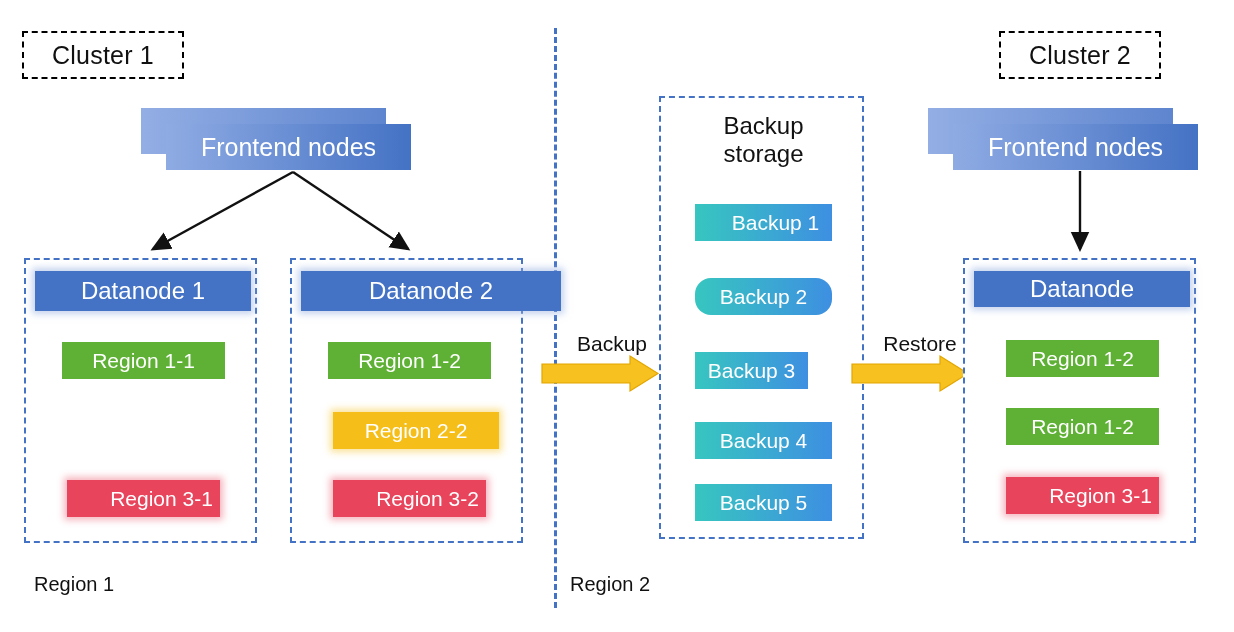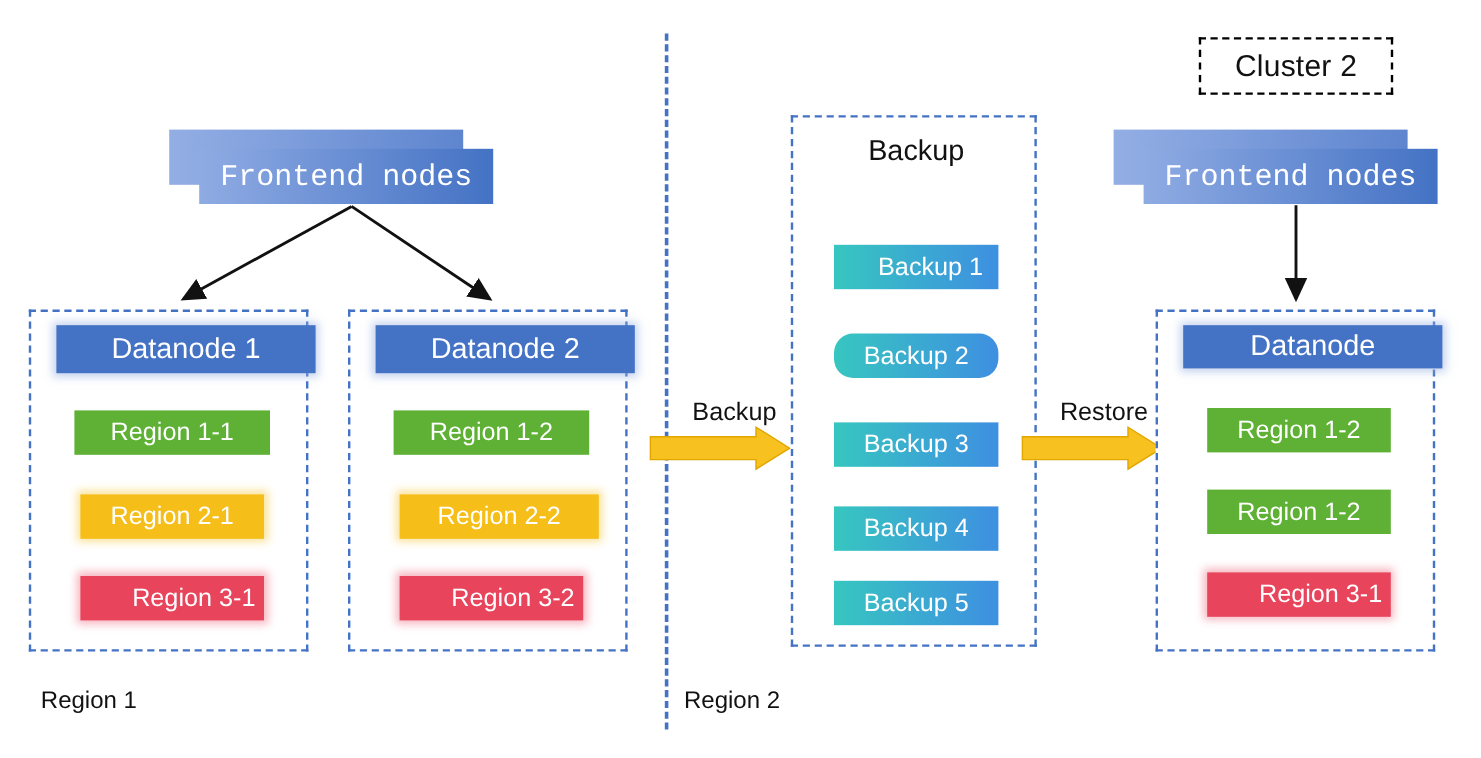--- a/index.html
+++ b/index.html
@@ -41,37 +41,35 @@
   .fe-back {
     background: linear-gradient(to right, #93AEE4 0%, #5E85CF 100%);
   }
   .fe-front {
     background: linear-gradient(to right, #8FABE3 0%, #4472C4 100%);
     display: flex;
     align-items: center;
     justify-content: center;
     color: #ffffff;
     font-size: 25px;
-    font-family: Liberation Mono, monospace;
   }
 
   
   .dn-box {
     border: 2px dashed #4472C4;
     background: #ffffff;
   }
   .dn-header {
     background: #4472C4;
     color: #ffffff;
     font-size: 24px;
     display: flex;
     align-items: center;
     justify-content: center;
     box-shadow: 0 0 7px 3px rgba(150,175,225,0.55);
-    margin-left: 12px;
   }
   .region {
     display: flex;
     align-items: center;
     justify-content: center;
     color: #ffffff;
     font-size: 21px;
   }
   .region.green  { background: #5EB134; }
   .region.amber  { background: #F5BE18; box-shadow: 0 0 7px 3px rgba(245,190,24,0.45); }
@@ -114,20 +112,23 @@
 
   svg { display: block; overflow: visible; }
 </style>
 </head>
 <body>
 
 <div id="canvas">
 
   <div class="abs divider" style="left:554px; top:28px; height:580px;"></div>
 
+  <div class="abs cluster-chip" style="left:22px; top:31px; width:162px; height:48px;">
+    <span>Cluster 1</span>
+  </div>
 
   <div class="abs fe-wrap" style="left:141px; top:108px; width:270px; height:62px;">
     <div class="abs fe-back" style="left:0px; top:0px; width:245px; height:46px;"></div>
     <div class="abs fe-front" style="left:25px; top:16px; width:245px; height:46px;">
       <span>Frontend nodes</span>
     </div>
   </div>
 
   <svg class="abs" style="left:0px; top:0px; width:1234px; height:632px; pointer-events:none;">
     <defs>
@@ -140,30 +141,27 @@
     <line x1="1080" y1="171" x2="1080" y2="249" stroke="#111111" stroke-width="2.4" marker-end="url(#ah)"></line>
   </svg>
 
   <div class="abs dn-box" style="left:24px; top:258px; width:233px; height:285px;">
     <div class="abs dn-header" style="left:9px; top:11px; width:216px; height:40px;">
       <span>Datanode 1</span>
     </div>
     <div class="abs region green" style="left:36px; top:82px; width:163px; height:37px;">
       <span>Region 1-1</span>
     </div>
-    <div class="abs region amber" style="left:41px; top:152px; width:153px; height:37px;">
-      <span>Region 2-1</span>
-    </div>
     <div class="abs region red" style="left:41px; top:220px; width:153px; height:37px;">
       <span>Region 3-1</span>
     </div>
   </div>
 
   <div class="abs dn-box" style="left:290px; top:258px; width:233px; height:285px;">
-    <div class="abs dn-header" style="left:9px; top:11px; width:216px; height:40px;align-items:center;">
+    <div class="abs dn-header" style="left:9px; top:11px; width:260px; height:40px;align-items:center;">
       <span>Datanode 2</span>
     </div>
     <div class="abs region green" style="left:36px; top:82px; width:163px; height:37px;">
       <span>Region 1-2</span>
     </div>
     <div class="abs region amber" style="left:41px; top:152px; width:166px; height:37px;">
       <span>Region 2-2</span>
     </div>
     <div class="abs region red" style="left:41px; top:220px; width:153px; height:37px;">
       <span>Region 3-2</span>
@@ -173,28 +171,29 @@
   <div class="abs flow-label" style="left:552px; top:332px; width:120px;">
     <span>Backup</span>
   </div>
   <svg class="abs" style="left:540px; top:355px; width:125px; height:42px;">
     <path d="M2,9 L90,9 L90,1 L118,18.5 L90,36 L90,28 L2,28 z" fill="#F7C11F" stroke="#E2A600" stroke-width="1.2"></path>
   </svg>
 
   <div class="abs bk-box" style="left:659px; top:96px; width:205px; height:443px;">
     <div class="abs bk-title" style="left:0px; top:14px; width:205px;">
       <div>Backup</div>
+      <div>storage</div>
     </div>
     <div class="abs backup-item" style="left:34px; top:106px; width:137px; height:37px;padding-left:24px;">
       <span>Backup 1</span>
     </div>
     <div class="abs backup-item" style="left:34px; top:180px; width:137px; height:37px;border-radius:16px;">
       <span>Backup 2</span>
     </div>
-    <div class="abs backup-item" style="left:34px; top:254px; width:137px; height:37px;">
+    <div class="abs backup-item" style="left:34px; top:254px; width:113px; height:37px;">
       <span>Backup 3</span>
     </div>
     <div class="abs backup-item" style="left:34px; top:324px; width:137px; height:37px;">
       <span>Backup 4</span>
     </div>
     <div class="abs backup-item" style="left:34px; top:386px; width:137px; height:37px;text-align:center;">
       <span>Backup 5</span>
     </div>
   </div>
 

